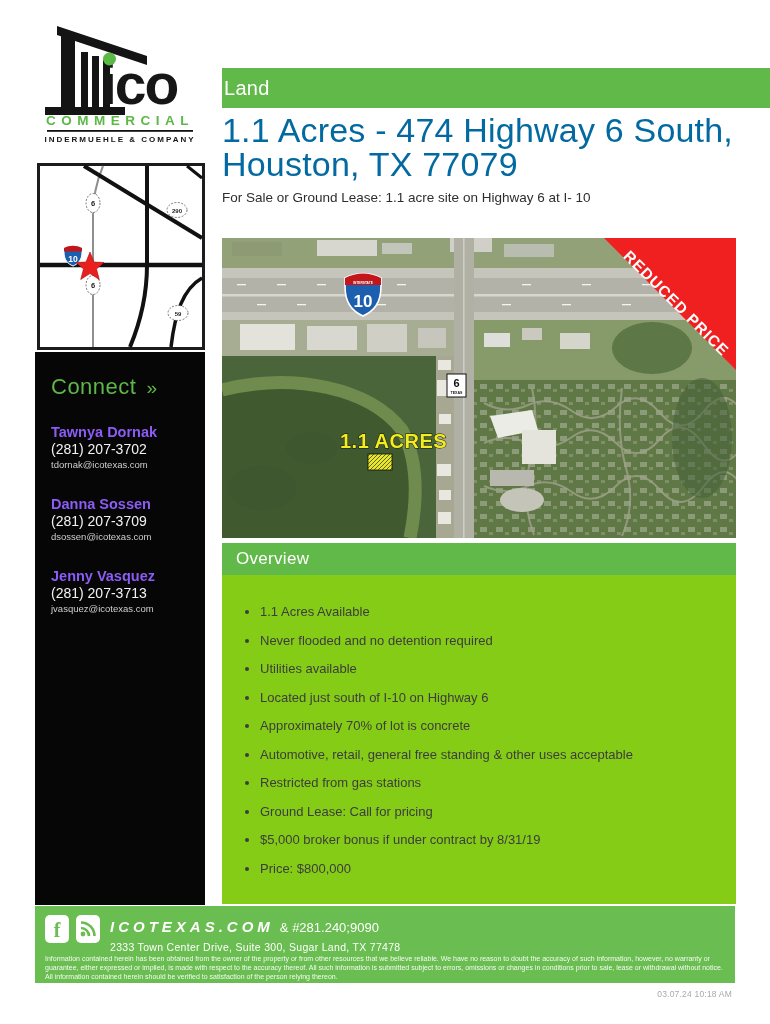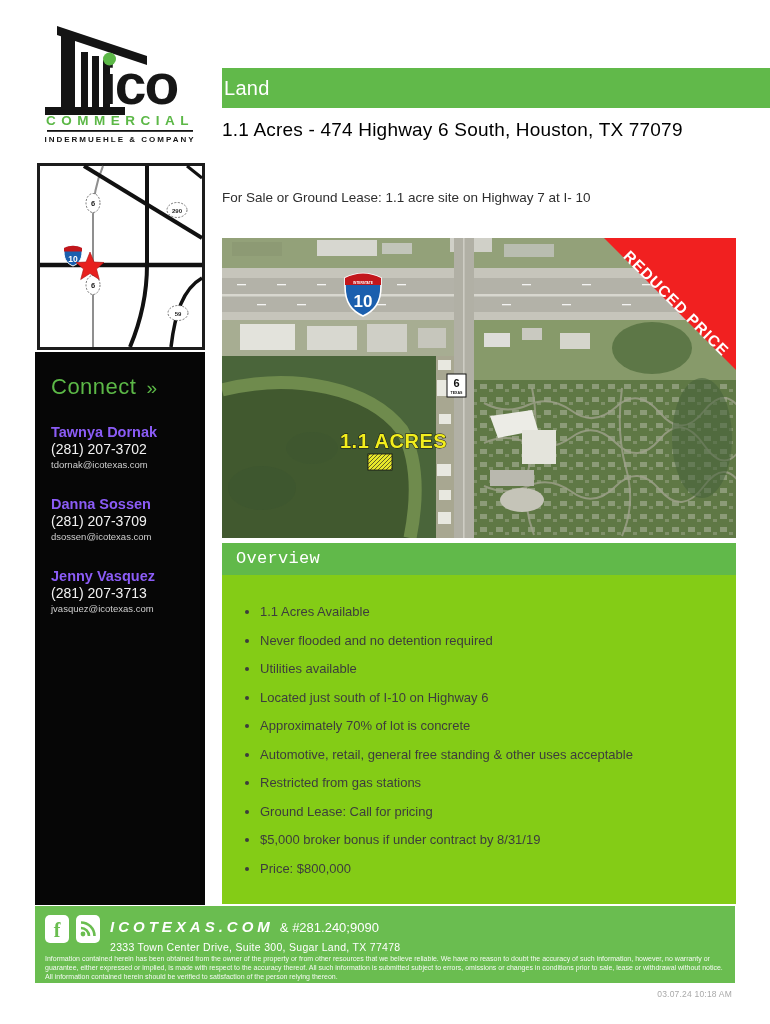--- a/index.html
+++ b/index.html
@@ -14,26 +14,26 @@
   .connect-heading { color:#5cb847; font-size:22px; letter-spacing:.5px; }
   .connect-arrow { font-size:19px; margin-left:10px; color:#5cb847; }
   .contact { margin-top:24px; }
   .contact .name { color:#8b5cf6; font-weight:bold; font-size:14.5px; line-height:17px; }
   .contact .phone { color:#f2f2f2; font-size:14px; line-height:17px; }
   .contact .email { color:#cfcfcf; font-size:9.5px; line-height:14px; }
 
   
   .main { position:absolute; left:222px; top:0; width:514px; }
   .land-banner { position:absolute; left:0; top:68px; width:618px; height:40px; background:#61b94a; color:#fff; font-size:20px; line-height:40px; padding-left:2px; letter-spacing:.3px; }
-  .title { position:absolute; left:0; top:113px; width:514px; color:#000000; font-size:19px; line-height:34px; letter-spacing:.2px; }
+  .title { position:absolute; left:0; top:113px; width:514px; color:#0369a1; font-size:34px; line-height:34px; letter-spacing:.2px; }
   .subtitle { position:absolute; left:0; top:190px; width:514px; color:#2e2e2e; font-size:13.5px; }
 
   .aerial { position:absolute; left:0; top:238px; width:514px; height:300px; overflow:hidden; }
 
-  .overview-bar { position:absolute; left:0; top:543px; width:514px; height:32px; background:#61b94a; color:#fff; font-size:17px; line-height:32px; padding-left:14px; letter-spacing:.3px;font-family:Liberation Mono, monospace; }
+  .overview-bar { position:absolute; left:0; top:543px; width:514px; height:32px; background:#61b94a; color:#fff; font-size:17px; line-height:32px; padding-left:14px; letter-spacing:.3px; }
   .overview-body { position:absolute; left:0; top:575px; width:514px; height:329px; background:#84cc16; }
   .overview-body ul { list-style:disc; margin:30px 0 0 38px; }
   .overview-body li { color:#3d3d3d; font-size:13px; line-height:13px; margin-bottom:15.5px; }
 
   
   .footer { position:absolute; left:35px; top:906px; width:700px; height:77px; background:#6abd50; }
   .social { position:absolute; top:9px; display:flex; align-items:center; }
   .icon-tile { width:24px; height:28px; background:#fff; border-radius:5px; margin-right:7px; display:flex; align-items:center; justify-content:center; }
   .fb-glyph { color:#6abd50; font-weight:bold; font-size:20px; font-family:"Liberation Serif", serif; transform:translateY(1px); }
   .footer-lines { position:absolute; left:75px; top:12px; color:#fff; }
@@ -121,21 +121,21 @@
     <div class="contact">
       <div class="name">Jenny Vasquez</div>
       <div class="phone">(281) 207-3713</div>
       <div class="email">jvasquez@icotexas.com</div>
     </div>
   </div>
 
   <div class="main">
     <div class="land-banner">Land</div>
     <div class="title">1.1 Acres - 474 Highway 6 South, Houston, TX 77079</div>
-    <div class="subtitle">For Sale or Ground Lease: 1.1 acre site on Highway 7 at I- 10</div>
+    <div class="subtitle">For Sale or Ground Lease: 1.1 acre site on Highway 6 at I- 10</div>
 
     <div class="aerial">
       <svg width="514" height="300" viewBox="0 0 514 300">
         <defs>
           <pattern id="roofs" width="16" height="13" patternUnits="userSpaceOnUse">
             <rect x="2" y="3" width="7" height="5" fill="#cfd0c4" opacity="0.8"></rect>
             <rect x="11" y="8" width="4" height="3" fill="#b9bcab" opacity="0.7"></rect>
           </pattern>
           <pattern id="hatch" width="4" height="4" patternUnits="userSpaceOnUse">
             <path d="M0,4 L4,0" stroke="#222" stroke-width="0.9"></path>

